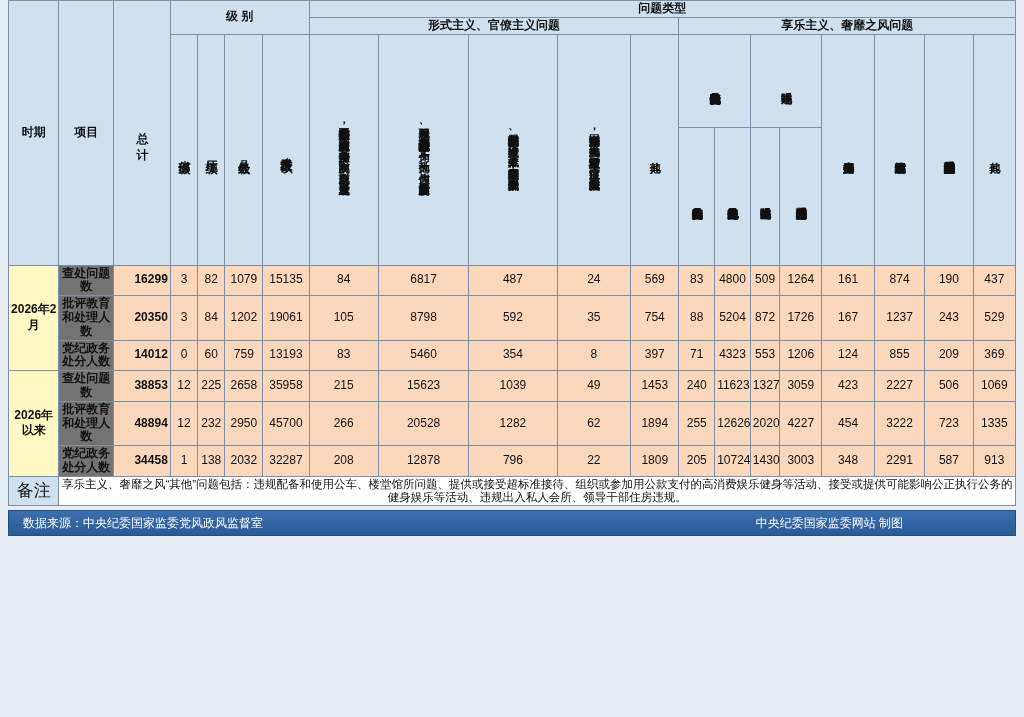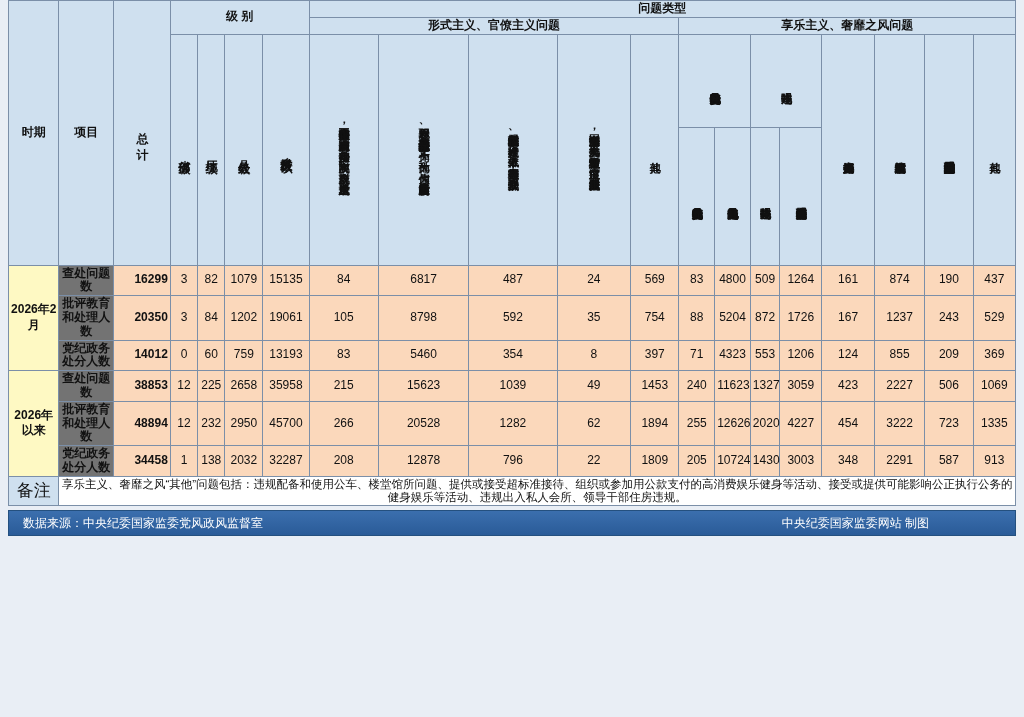--- a/index.html
+++ b/index.html
@@ -76,21 +76,21 @@
     margin-top:4px;
     height:24px;
     background:#2e5f9e;
     background:linear-gradient(180deg,#3b6fae 0%,#2a5b98 100%);
     color:#fff;
     display:flex;align-items:center;
     font-size:12px;
     border:1px solid #24507f;
   }
   .footer .left{padding-left:14px;}
-  .footer .right{margin-left:auto;padding-right:86px;}
+  .footer .right{margin-left:auto;padding-right:112px;}
   .period-inner{
     writing-mode:horizontal-tb;
     font-size:12px;font-weight:bold;line-height:1.3;
   }
 </style>
 </head>
 <body>
 
 <div class="page">
 

